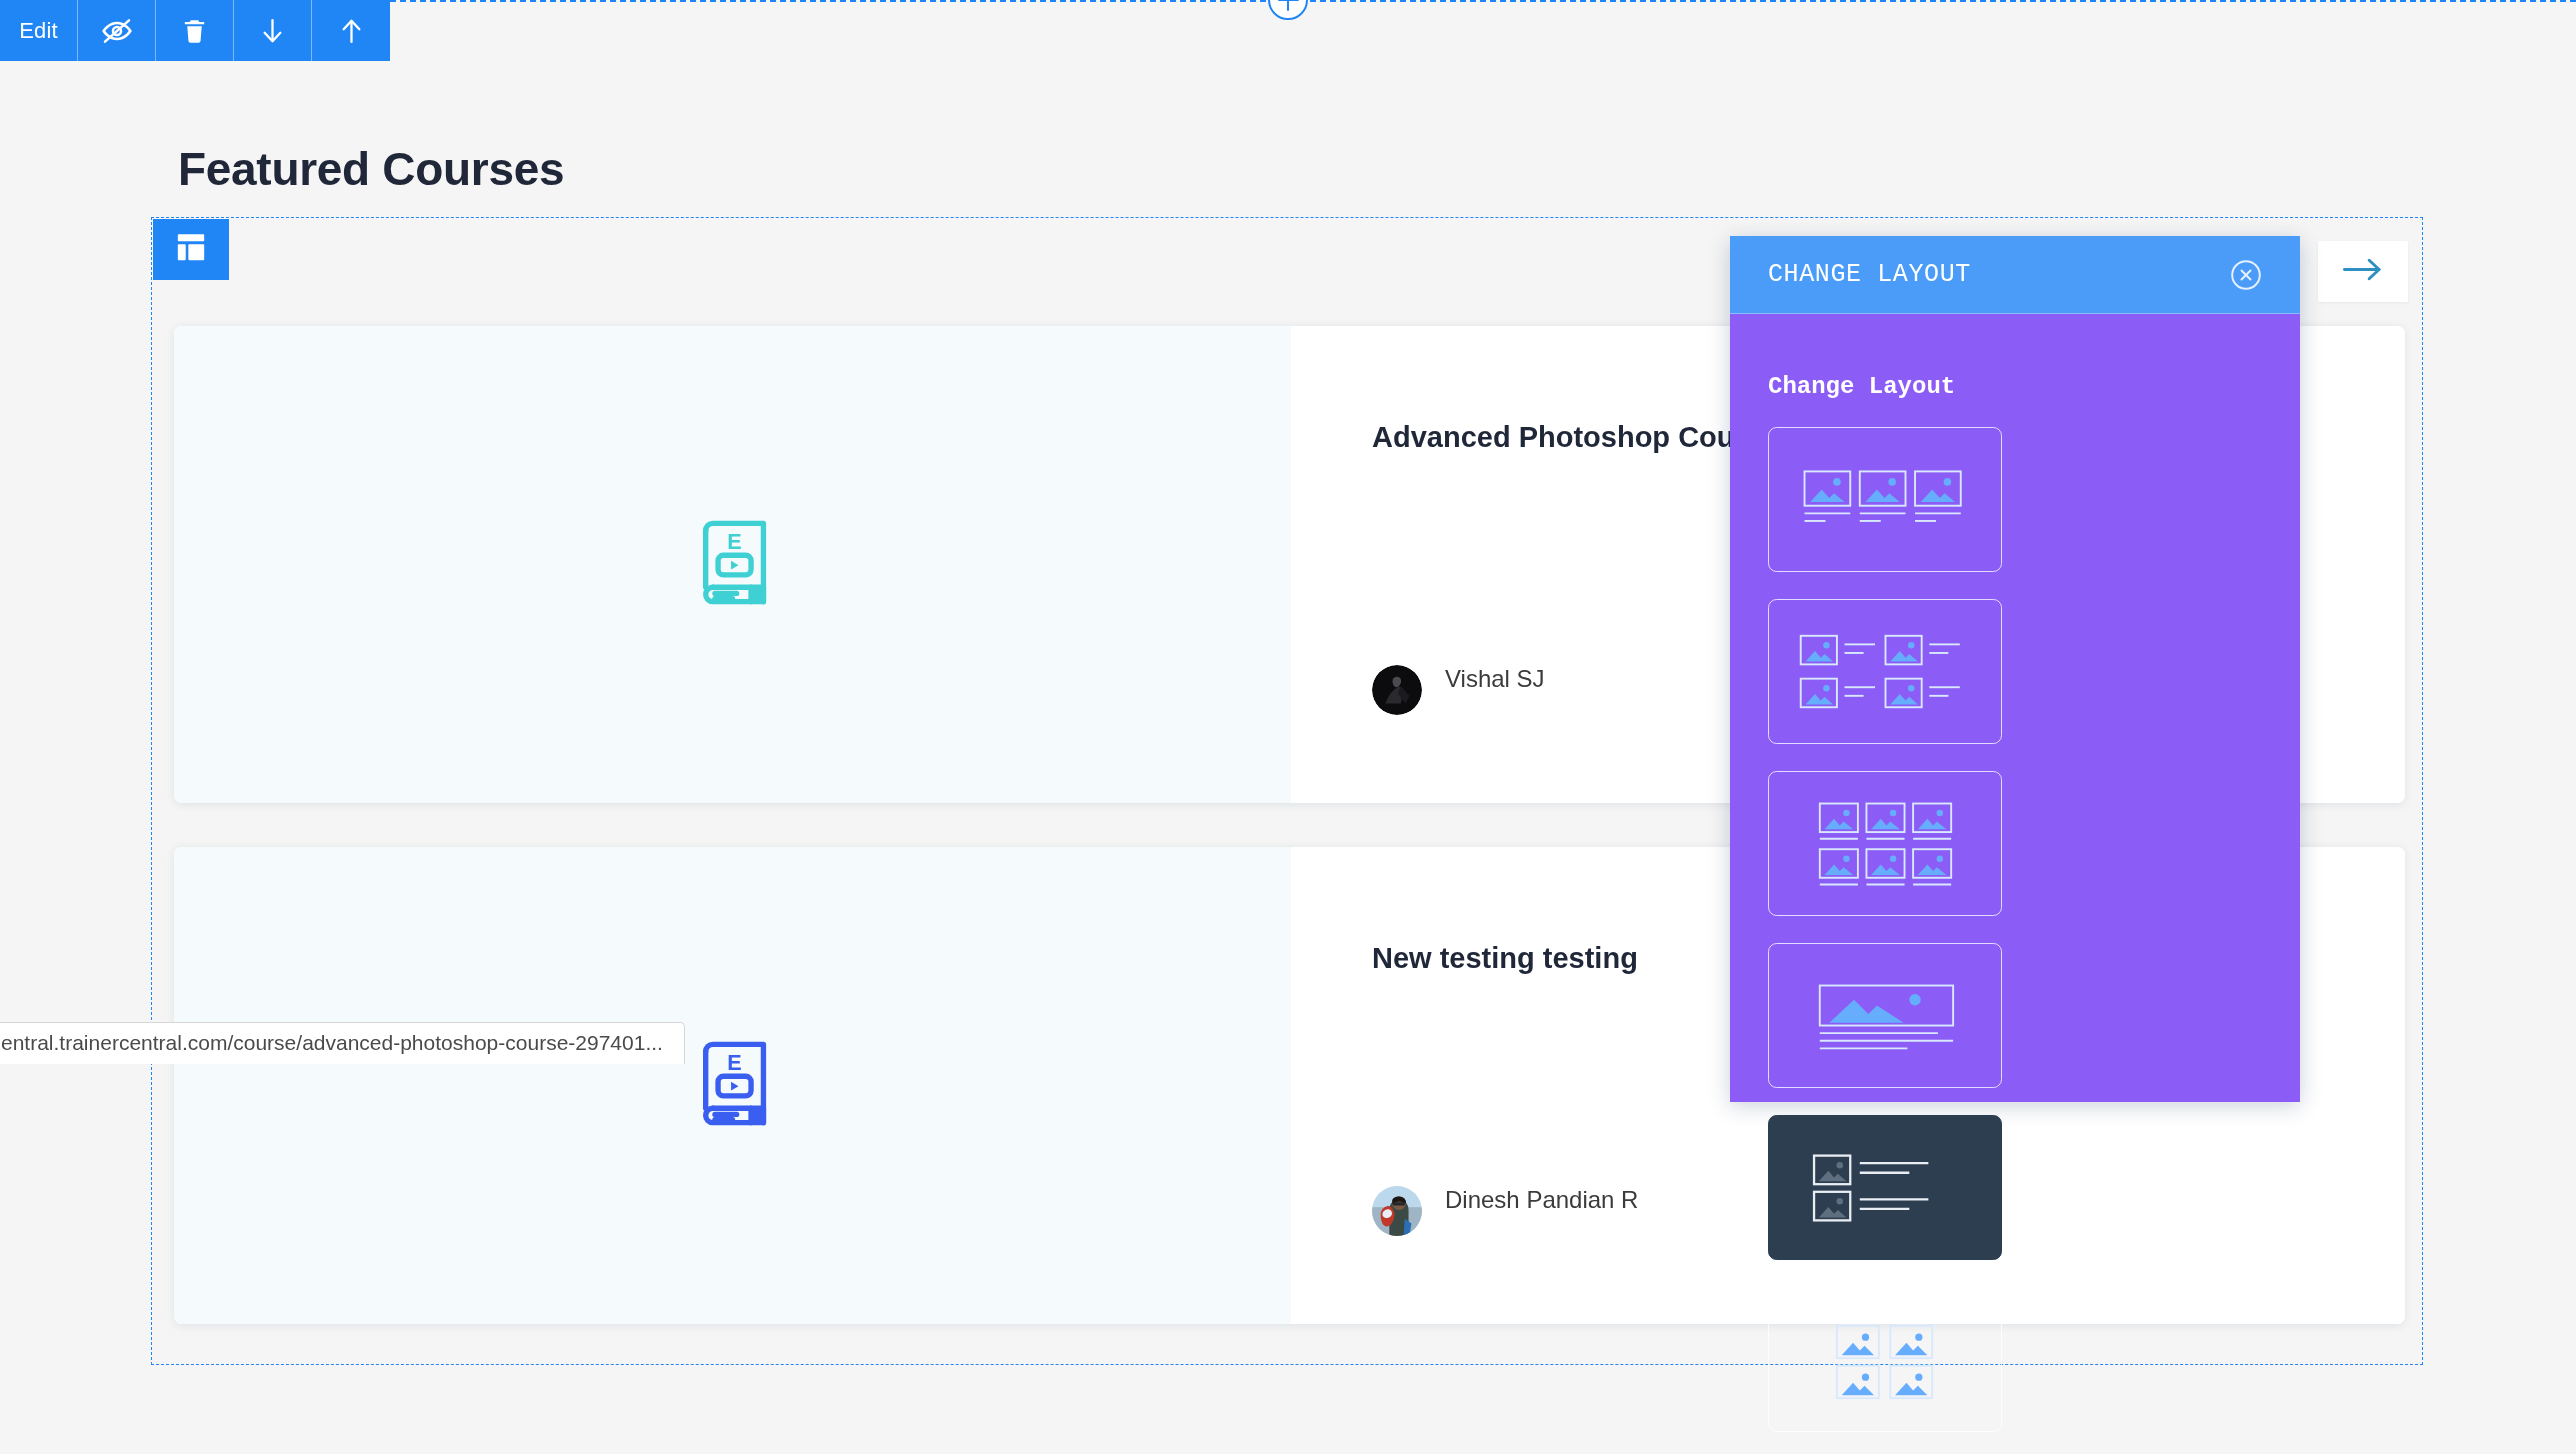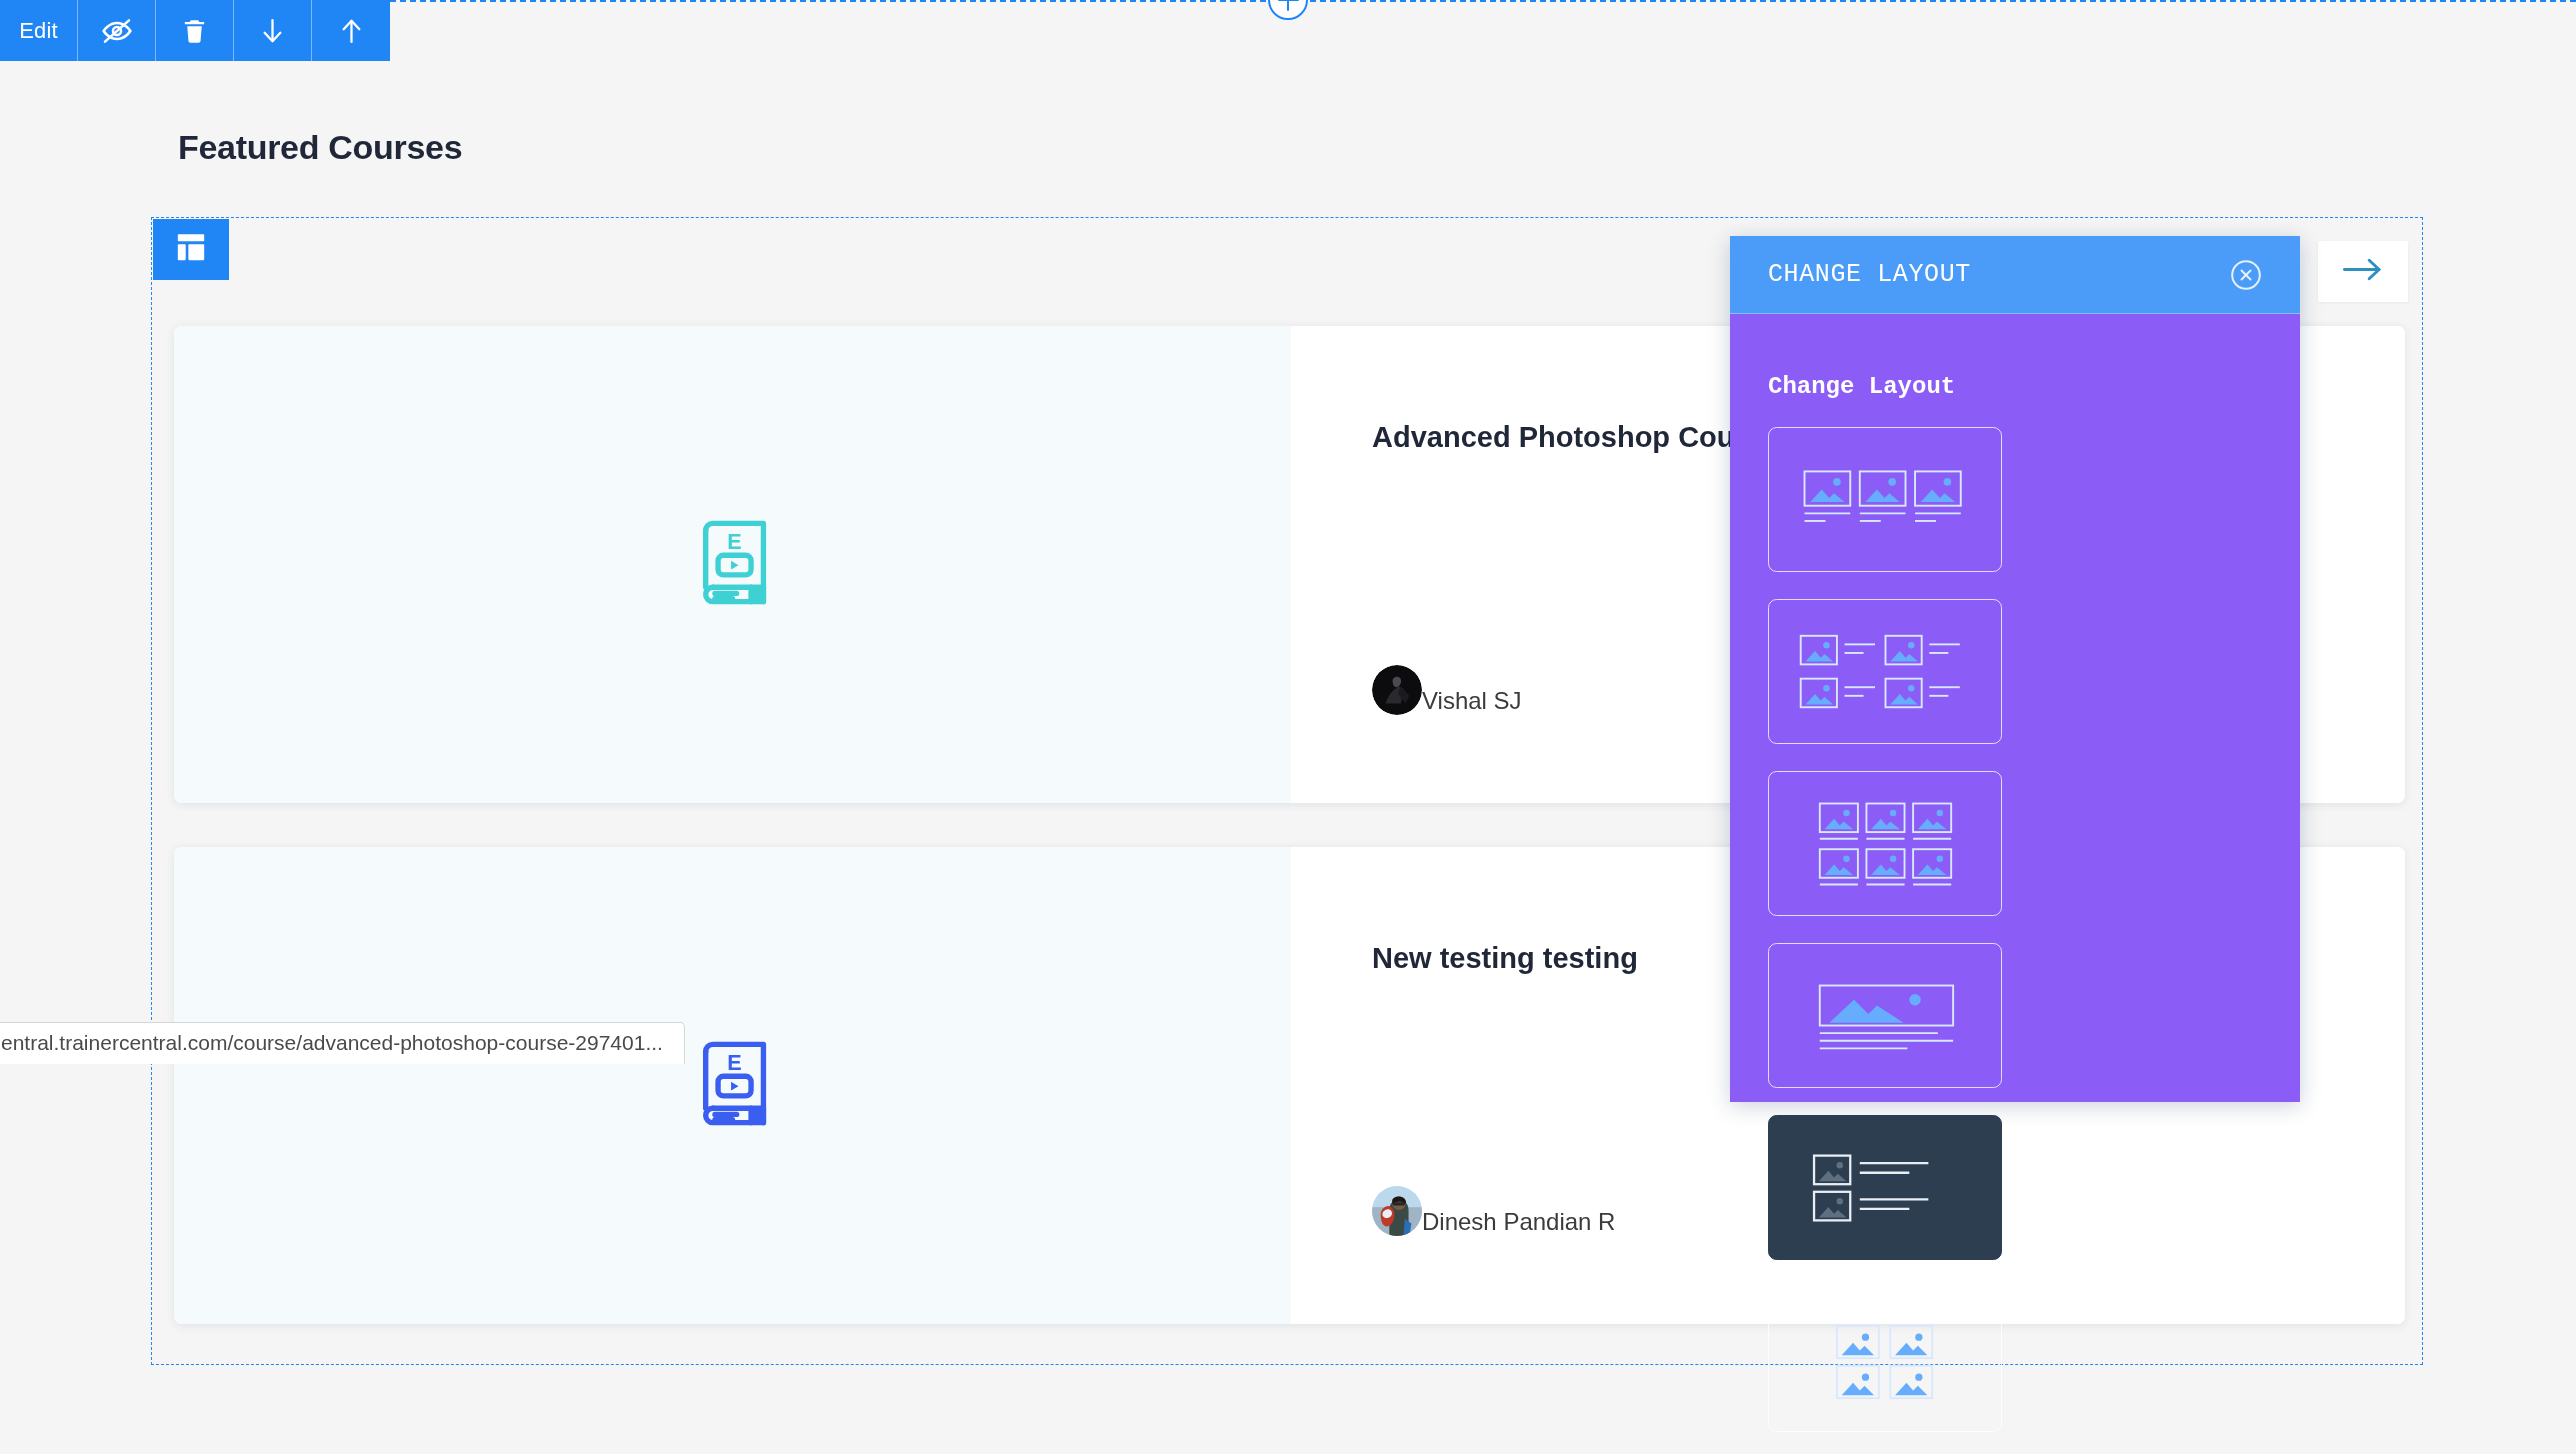--- a/index.html
+++ b/index.html
@@ -42,22 +42,22 @@
   .add-btn::after  { width: 2.9px; height: 21px; }
 
   
   .top-dashed {
     position: absolute; left: 0; top: 0; width: 2576px; height: 0;
     border-top: 2.9px dashed #2186f5; z-index: 40;
   }
 
   
   .page-title {
-    position: absolute; left: 178px; top: 128px;
-    font-size: 34px; font-weight: bold; color: #1f2738;
+    position: absolute; left: 178px; top: 142px;
+    font-size: 46px; font-weight: bold; color: #1f2738;
     letter-spacing: -0.3px;
   }
 
   
   .section-outline {
     position: absolute; left: 151px; top: 217px;
     width: 2272px; height: 1148px;
     border: 1.9px dashed #2186f5; background: transparent;
     z-index: 5;
   }
@@ -89,21 +89,21 @@
     flex: 1; background: #ffffff; position: relative;
     padding: 0 0 0 81px;
   }
   .card-title {
     position: absolute; top: 95px; left: 81px;
     font-size: 29px; font-weight: bold; color: #1f2738;
     white-space: nowrap;
   }
   .card-author {
     position: absolute; bottom: 88px; left: 81px;
-    display: flex; align-items: flex-end; 
+    display: flex; align-items: flex-start; gap: 23px;
   }
   .avatar {
     width: 50px; height: 50px; border-radius: 50%;
     overflow: hidden; flex: none;
   }
   .author-name { font-size: 24px; color: #3b3b3b; white-space: nowrap; }
 
   
   .carousel-arrow {
     position: absolute; left: 2318px; top: 241px;

